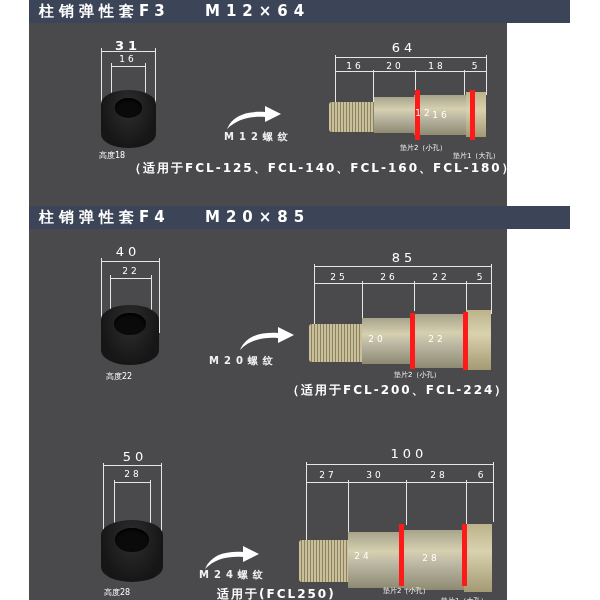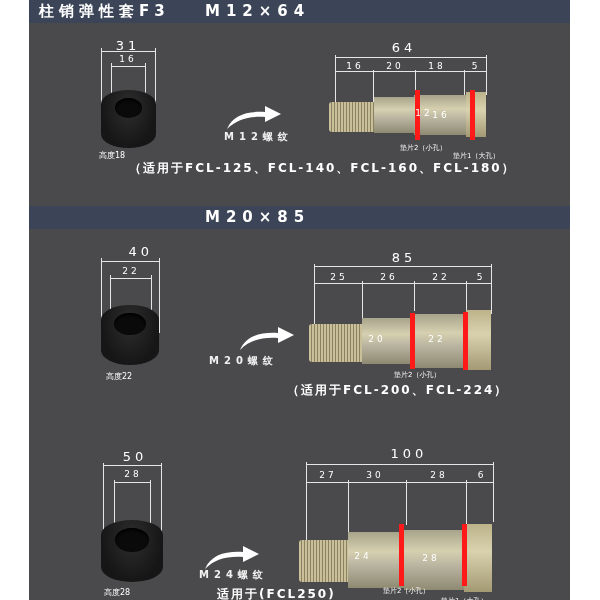--- a/index.html
+++ b/index.html
@@ -1,17 +1,17 @@
 <!DOCTYPE html>
 <html><head>
 <meta charset="utf-8">
 <style>
   html,body{margin:0;padding:0;background:#ffffff;}
   body{width:600px;height:600px;position:relative;overflow:hidden;font-family:"DejaVu Sans","Liberation Sans",sans-serif;}
-  .panel{position:absolute;left:29px;top:0;width:541px;height:600px;background:#4a4a4c;}
+  .panel{position:absolute;left:29px;top:0;width:478px;height:600px;background:#4a4a4c;}
   .section{position:absolute;left:0;width:541px;}
   .hdr{position:absolute;left:0;width:541px;height:23px;background:#3b4557;color:#fff;font-weight:bold;font-size:15px;line-height:23px;}
   .hdr .t1{position:absolute;left:10px;letter-spacing:5px;}
   .hdr .t2{position:absolute;left:176px;letter-spacing:6px;}
   .dim{position:absolute;color:#ffffff;font-size:9px;letter-spacing:3px;text-align:center;}
   .big{font-size:13px;letter-spacing:4px;}
   .hline{position:absolute;height:1px;background:#e6e6e6;}
   .vline{position:absolute;width:1px;background:#e6e6e6;}
   .cap{position:absolute;color:#ffffff;font-size:7px;white-space:nowrap;}
   .thread-lbl{position:absolute;color:#f0f0f0;font-size:10px;font-weight:bold;letter-spacing:5px;white-space:nowrap;}
@@ -29,21 +29,21 @@
 <body>
 
 <div class="panel">
 
   <div class="section" style="top:0;height:206px;">
     <div class="hdr" style="top:0;">
       <span class="t1">柱销弹性套F3</span>
       <span class="t2">M12×64</span>
     </div>
 
-    <div class="dim big" style="left:74px;top:38px;width:50px;">31</div>
+    <div class="dim big" style="left:74px;top:38px;width:50px;font-weight:bold;">31</div>
     <div class="hline" style="left:72px;top:51px;width:54px;"></div>
     <div class="dim" style="left:84px;top:54px;width:30px;">16</div>
     <div class="hline" style="left:82px;top:66px;width:34px;"></div>
     <div class="vline" style="left:72px;top:48px;height:75px;"></div>
     <div class="vline" style="left:126px;top:48px;height:75px;"></div>
     <div class="vline" style="left:82px;top:63px;height:45px;"></div>
     <div class="vline" style="left:116px;top:63px;height:45px;"></div>
     <div class="bushing" style="left:72px;top:90px;width:55px;height:58px;">
       <div class="hole" style="left:14px;top:8px;width:27px;height:20px;"></div>
     </div>
@@ -78,24 +78,25 @@
     <div class="dim" style="left:348px;top:108px;width:20px;margin-left:37px;">12</div>
     <div class="dim" style="left:400px;top:110px;width:24px;">16</div>
     <div class="cap" style="left:371px;top:143px;">垫片2（小孔）</div>
     <div class="cap" style="left:424px;top:151px;">垫片1（大孔）</div>
 
     <div class="apply" style="left:100px;top:160px;">（适用于FCL-125、FCL-140、FCL-160、FCL-180）</div>
   </div>
 
   <div class="section" style="top:206px;height:212px;">
     <div class="hdr" style="top:0;">
+      <span class="t1">柱销弹性套F4</span>
       <span class="t2">M20×85</span>
     </div>
 
-    <div class="dim big" style="left:74px;top:38px;width:50px;text-align:right;">40</div>
+    <div class="dim big" style="left:74px;top:38px;width:50px;">40</div>
     <div class="hline" style="left:72px;top:55px;width:58px;"></div>
     <div class="dim" style="left:84px;top:60px;width:36px;">22</div>
     <div class="hline" style="left:81px;top:72px;width:41px;"></div>
     <div class="vline" style="left:72px;top:52px;height:75px;"></div>
     <div class="vline" style="left:130px;top:52px;height:75px;"></div>
     <div class="vline" style="left:81px;top:69px;height:50px;"></div>
     <div class="vline" style="left:122px;top:69px;height:50px;"></div>
     <div class="bushing" style="left:72px;top:99px;width:58px;height:60px;">
       <div class="hole" style="left:13px;top:8px;width:32px;height:22px;"></div>
     </div>

